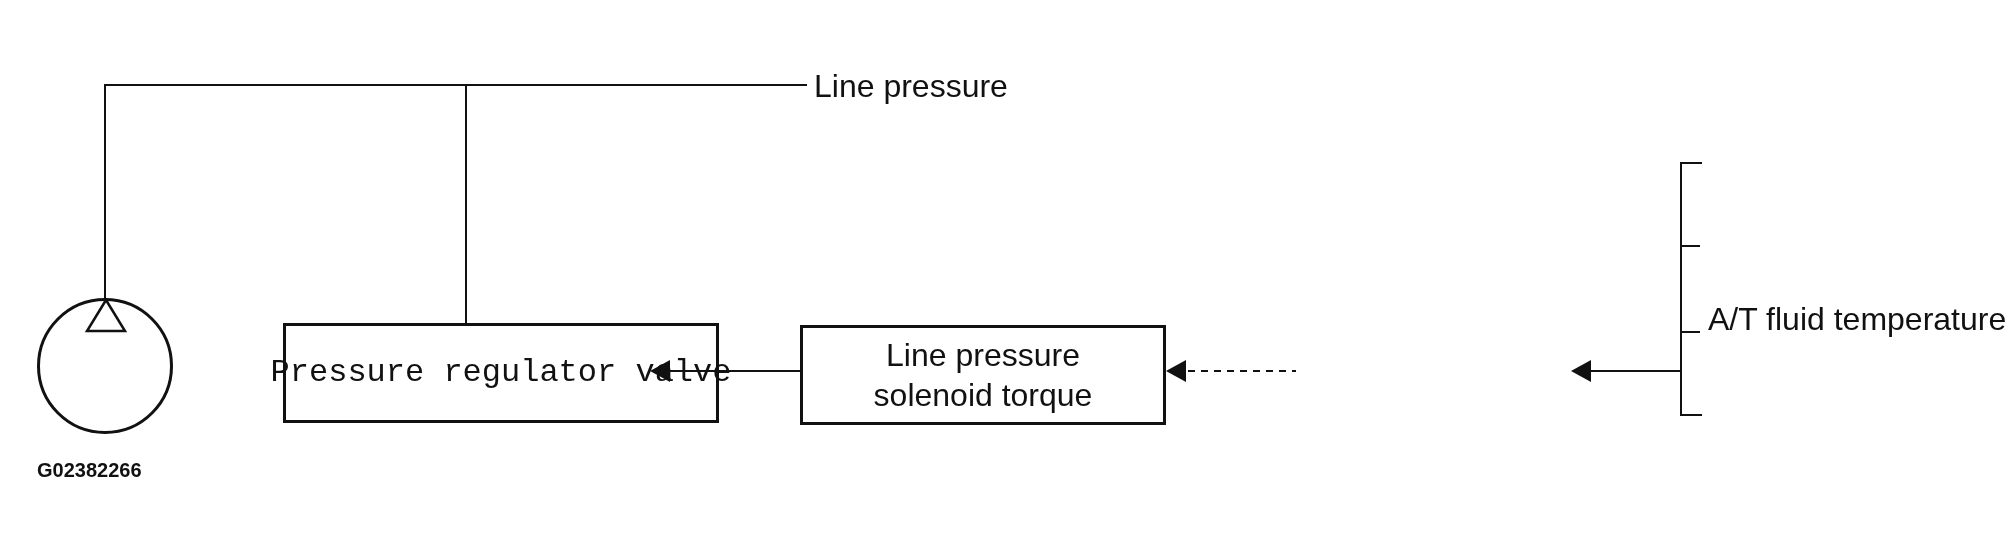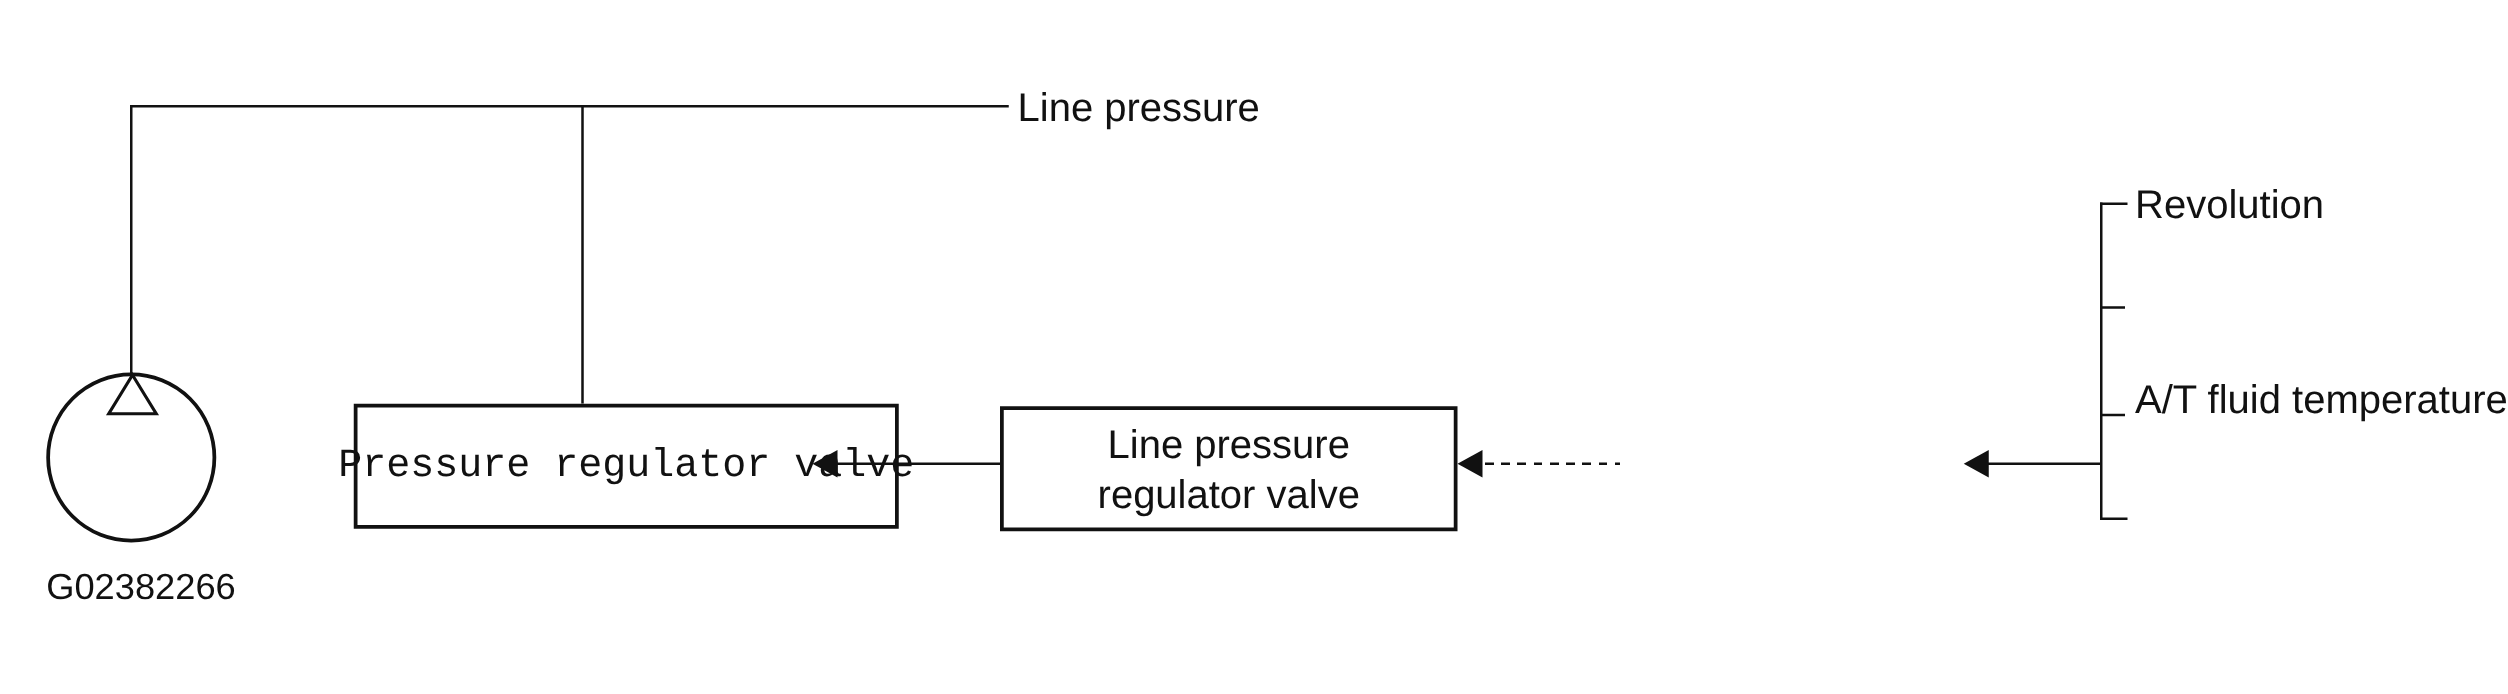--- a/index.html
+++ b/index.html
@@ -35,22 +35,22 @@
     border-width: 11px 20px 11px 0;
     border-color: transparent var(--ink) transparent transparent;
   }
   .label {
     position: absolute;
     font-size: 32px; line-height: 38px;
     white-space: nowrap;
   }
   .figcode {
     position: absolute;
-    font-size: 29px; line-height: 30px;
-    font-weight: normal;
+    font-size: 20px; line-height: 30px;
+    font-weight: bold;
     white-space: nowrap;
   }
   .pump-circle {
     position: absolute;
     width: 136px; height: 136px;
     border: 3px solid var(--ink);
     border-radius: 50%;
     background: var(--bg);
   }
   .pump-triangle { position: absolute; }
@@ -73,32 +73,31 @@
 
   <div class="box" style="left:283px; top:323px; width:436px; height:100px;font-family:Liberation Mono, monospace;">
     <span>Pressure regulator valve</span>
   </div>
 
   <div class="hline" style="left:668px; top:370px; width:134px; height:2px;"></div>
   <div class="arrowhead-left" style="left:650px; top:360px;"></div>
 
   <div class="box" style="left:800px; top:325px; width:366px; height:100px;">
     <span>Line pressure</span>
-    <span>regulator valve</span>
+    <span>solenoid torque</span>
   </div>
 
   <div class="dashline" style="left:1188px; top:370px; width:108px;"></div>
   <div class="arrowhead-left" style="left:1166px; top:360px;"></div>
 
 
   <div class="hline" style="left:1589px; top:370px; width:92px; height:2px;"></div>
   <div class="arrowhead-left" style="left:1571px; top:360px;"></div>
 
   <div class="vline" style="left:1680px; top:162px; width:2px; height:254px;"></div>
   <div class="hline" style="left:1680px; top:162px; width:22px; height:2px;"></div>
   <div class="hline" style="left:1680px; top:245px; width:20px; height:2px;"></div>
   <div class="hline" style="left:1680px; top:331px; width:20px; height:2px;"></div>
   <div class="hline" style="left:1680px; top:414px; width:22px; height:2px;"></div>
 
-  <div class="label" style="left:1708px; top:144px;">Revolution</div>
   <div class="label" style="left:1708px; top:300px;">A/T fluid temperature</div>
 
 </div>
 
 </body></html>

